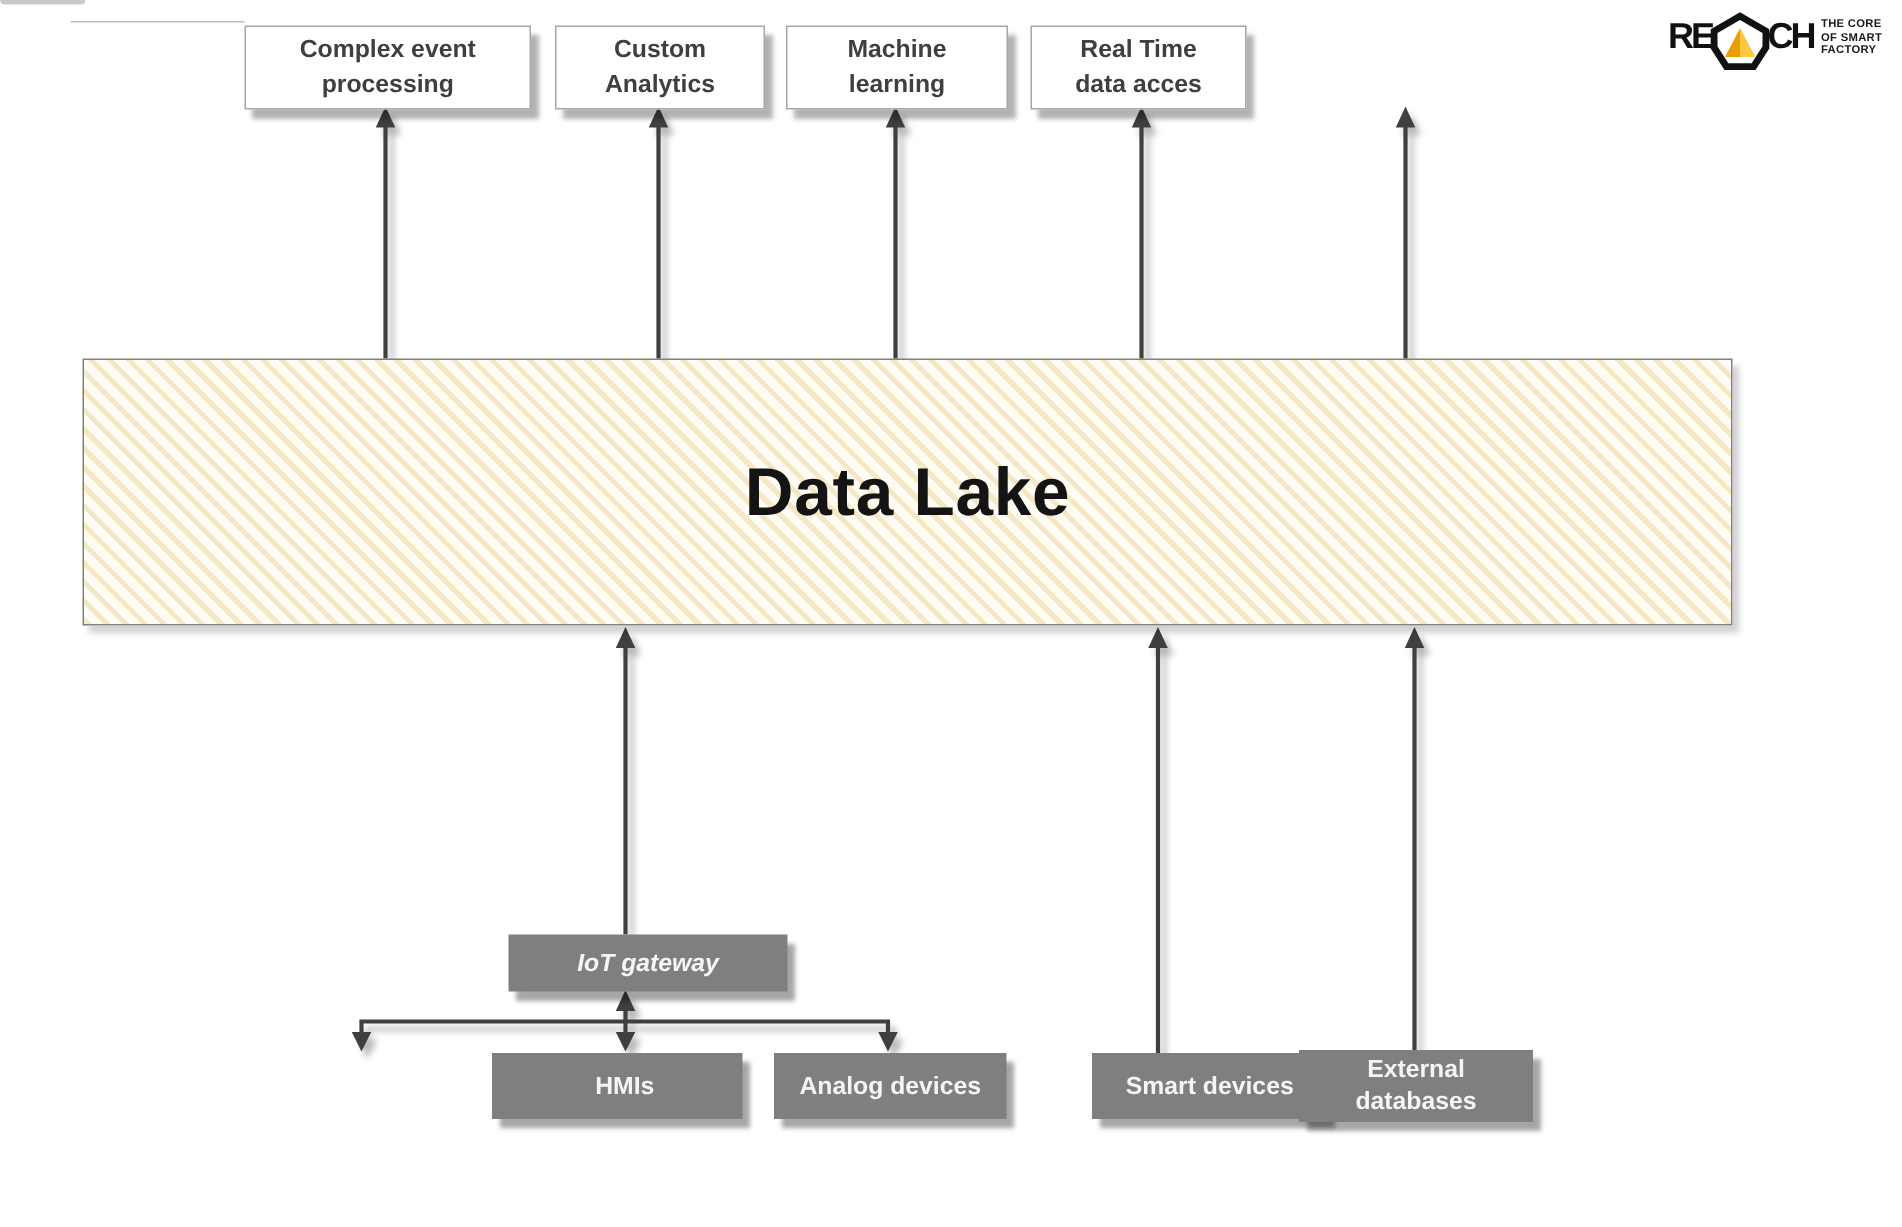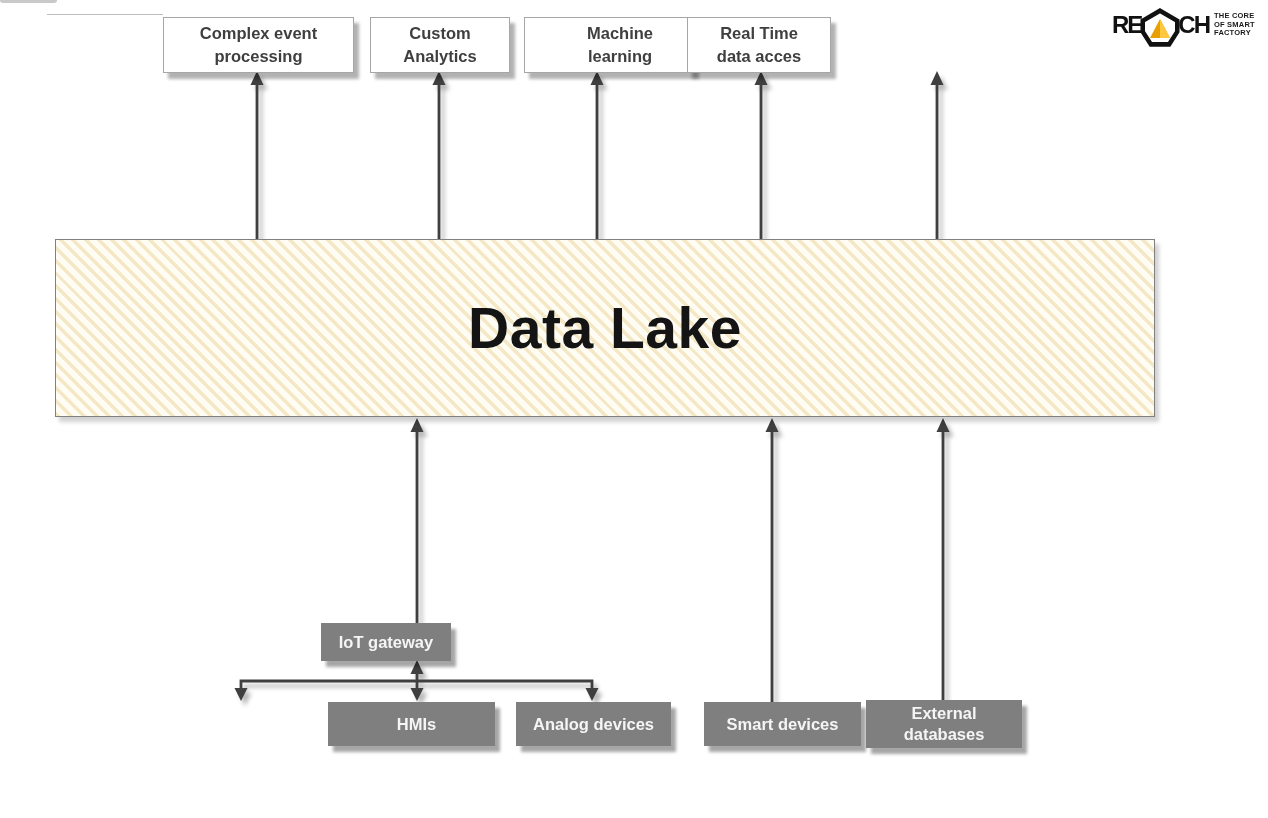--- a/index.html
+++ b/index.html
@@ -22,21 +22,21 @@
   }
 
   
   .lake{
     position:absolute;left:55px;top:239px;width:1100px;height:178px;
     border:1.6px solid #808080;box-sizing:border-box;
     background:repeating-linear-gradient(45deg,#f5e8c6 0px,#f5e8c6 3.5px,#fffdf3 3.5px,#fffdf3 9px);
     box-shadow:4px 5px 4px rgba(0,0,0,0.18);
     display:flex;align-items:center;justify-content:center;
   }
-  .lake-label{font-weight:bold;font-size:57px;color:#141414;letter-spacing:0.5px;}
+  .lake-label{font-weight:bold;font-size:45px;color:#141414;letter-spacing:0.5px;}
 
   
   .gbox{
     position:absolute;background:#7f7f7f;
     box-shadow:5px 6px 3px rgba(0,0,0,0.35);
     display:flex;align-items:center;justify-content:center;text-align:center;
   }
   .gbox-label{
     white-space:pre-line;font-weight:bold;font-size:16.5px;line-height:21px;color:#f5f5f5;
   }
@@ -115,44 +115,44 @@
   </svg>
 
   <div class="tbox" style="left:163px;top:17px;width:189px;height:54px;">
     <span class="tbox-label">Complex event
 processing</span>
   </div>
   <div class="tbox" style="left:370px;top:17px;width:138px;height:54px;">
     <span class="tbox-label">Custom
 Analytics</span>
   </div>
-  <div class="tbox" style="left:524px;top:17px;width:146px;height:54px;padding-left:22px;">
+  <div class="tbox" style="left:524px;top:17px;width:146px;height:54px;">
     <span class="tbox-label">Machine
 learning</span>
   </div>
   <div class="tbox" style="left:687px;top:17px;width:142px;height:54px;">
     <span class="tbox-label">Real Time
 data acces</span>
   </div>
 
   <div class="lake">
     <span class="lake-label">Data Lake</span>
   </div>
 
-  <div class="gbox" style="left:321px;top:623px;width:130px;height:38px;">
+  <div class="gbox" style="left:339px;top:623px;width:186px;height:38px;font-style:italic;">
     <span class="gbox-label">IoT gateway</span>
   </div>
 
   <div class="gbox" style="left:328px;top:702px;width:157px;height:44px;padding-left:10px;">
     <span class="gbox-label">HMIs</span>
   </div>
   <div class="gbox" style="left:516px;top:702px;width:155px;height:44px;">
     <span class="gbox-label">Analog devices</span>
   </div>
-  <div class="gbox" style="left:704px;top:702px;width:157px;height:44px;">
+  <div class="gbox" style="left:728px;top:702px;width:157px;height:44px;">
     <span class="gbox-label">Smart devices</span>
   </div>
   <div class="gbox" style="left:866px;top:700px;width:156px;height:48px;">
     <span class="gbox-label">External
 databases</span>
   </div>
 
   <div class="logo">
     <div class="logo-mark">
       <span class="logo-letters">RE</span>

